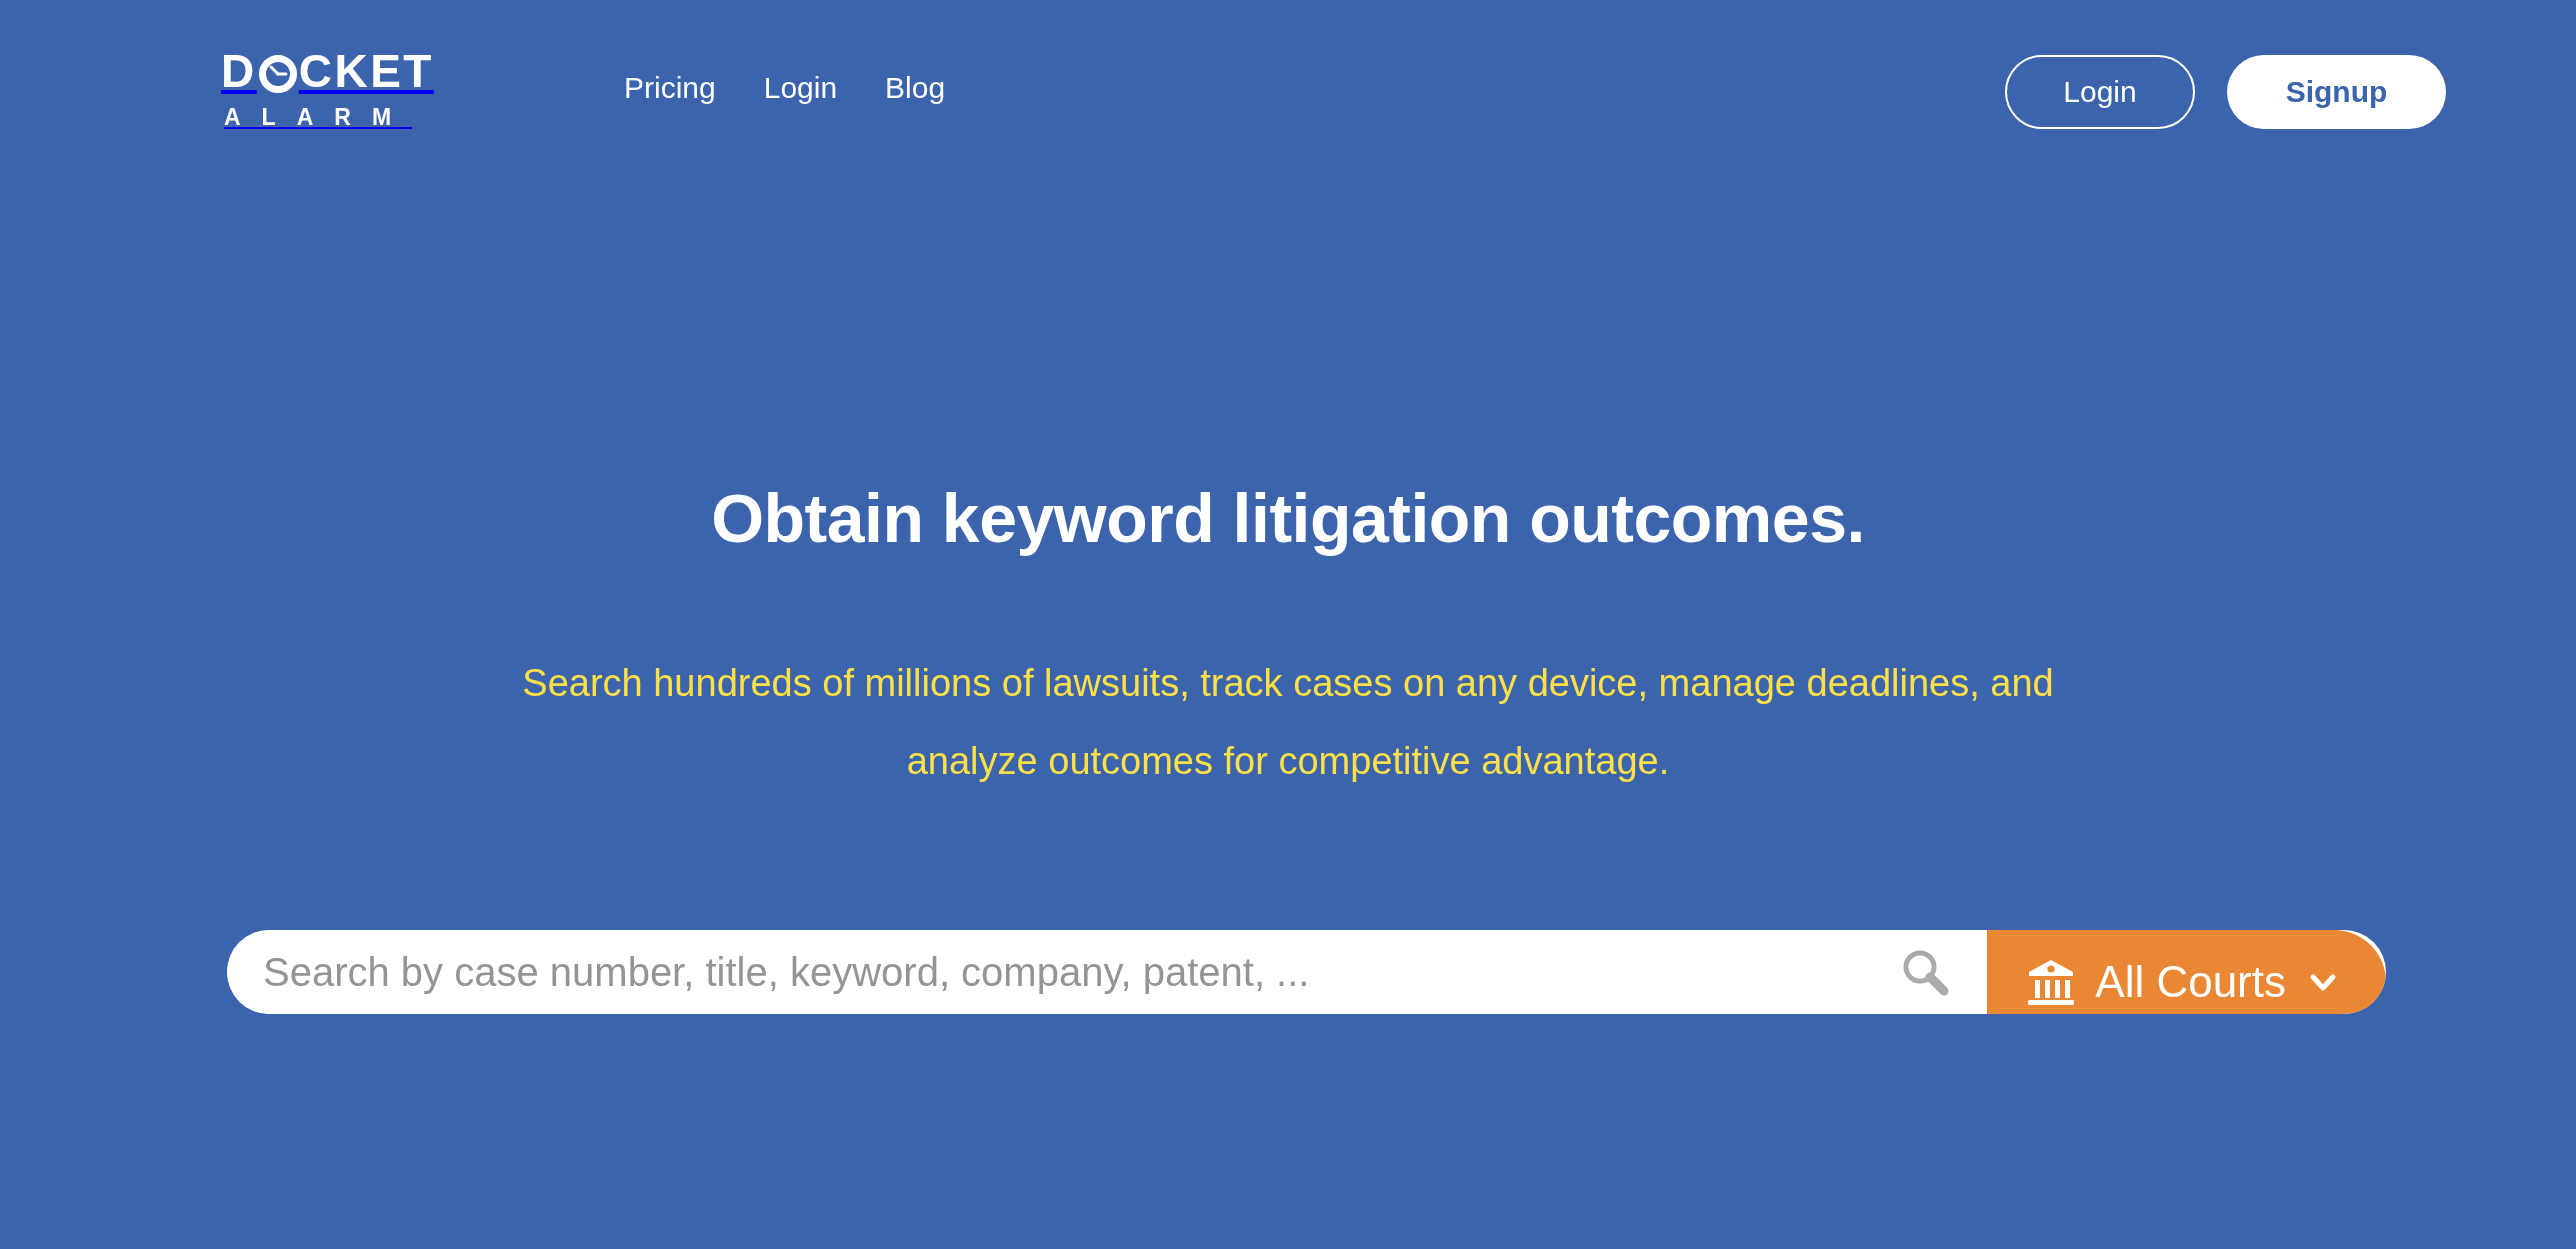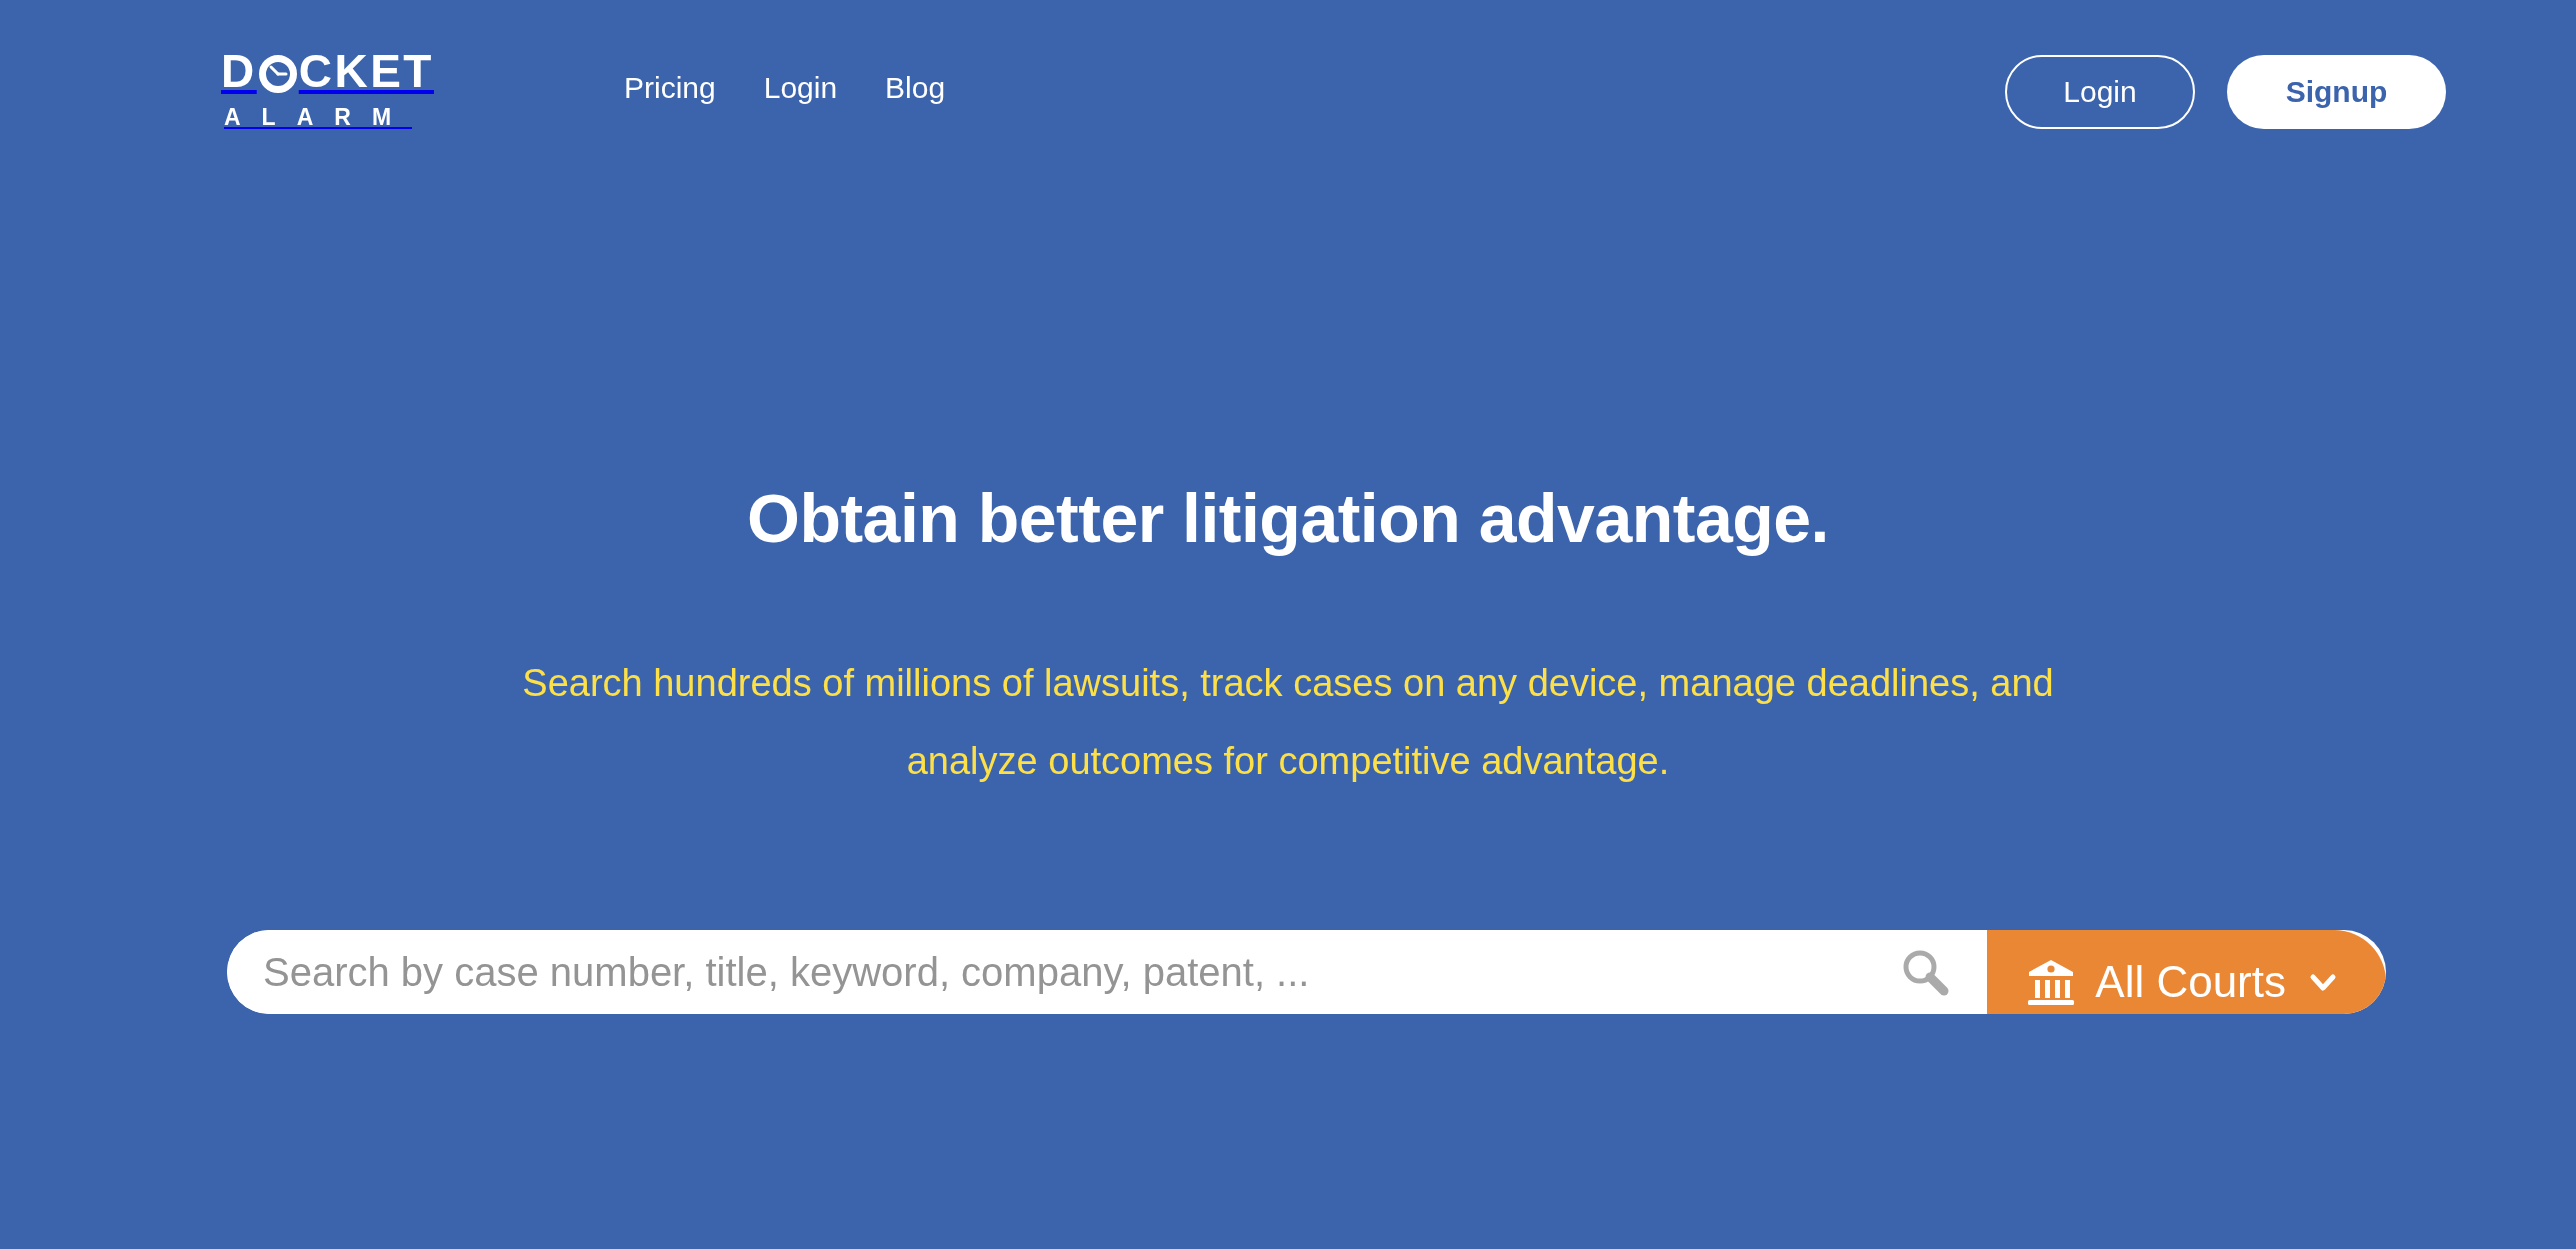--- a/index.html
+++ b/index.html
@@ -288,21 +288,21 @@
 
     <div class="auth">
       <button class="btn-login" type="button">Login</button>
       <button class="btn-signup" type="button">Signup</button>
     </div>
 
   </header>
 
   <section class="hero">
 
-    <h1 class="hero-title">Obtain better litigation advantage.</h1>
+    <h1 class="hero-title">Obtain keyword litigation outcomes.</h1>
 
     <p class="hero-sub">
       <span>Search hundreds of millions of lawsuits, track cases on any device, manage</span>
       <span>deadlines, and analyze outcomes for competitive advantage.</span>
     </p>
 
     <div class="searchbar">
 
       <div class="search-field">
         <input class="search-input" type="text" placeholder="Search by case number, title, keyword, company, patent, ..." style="">

